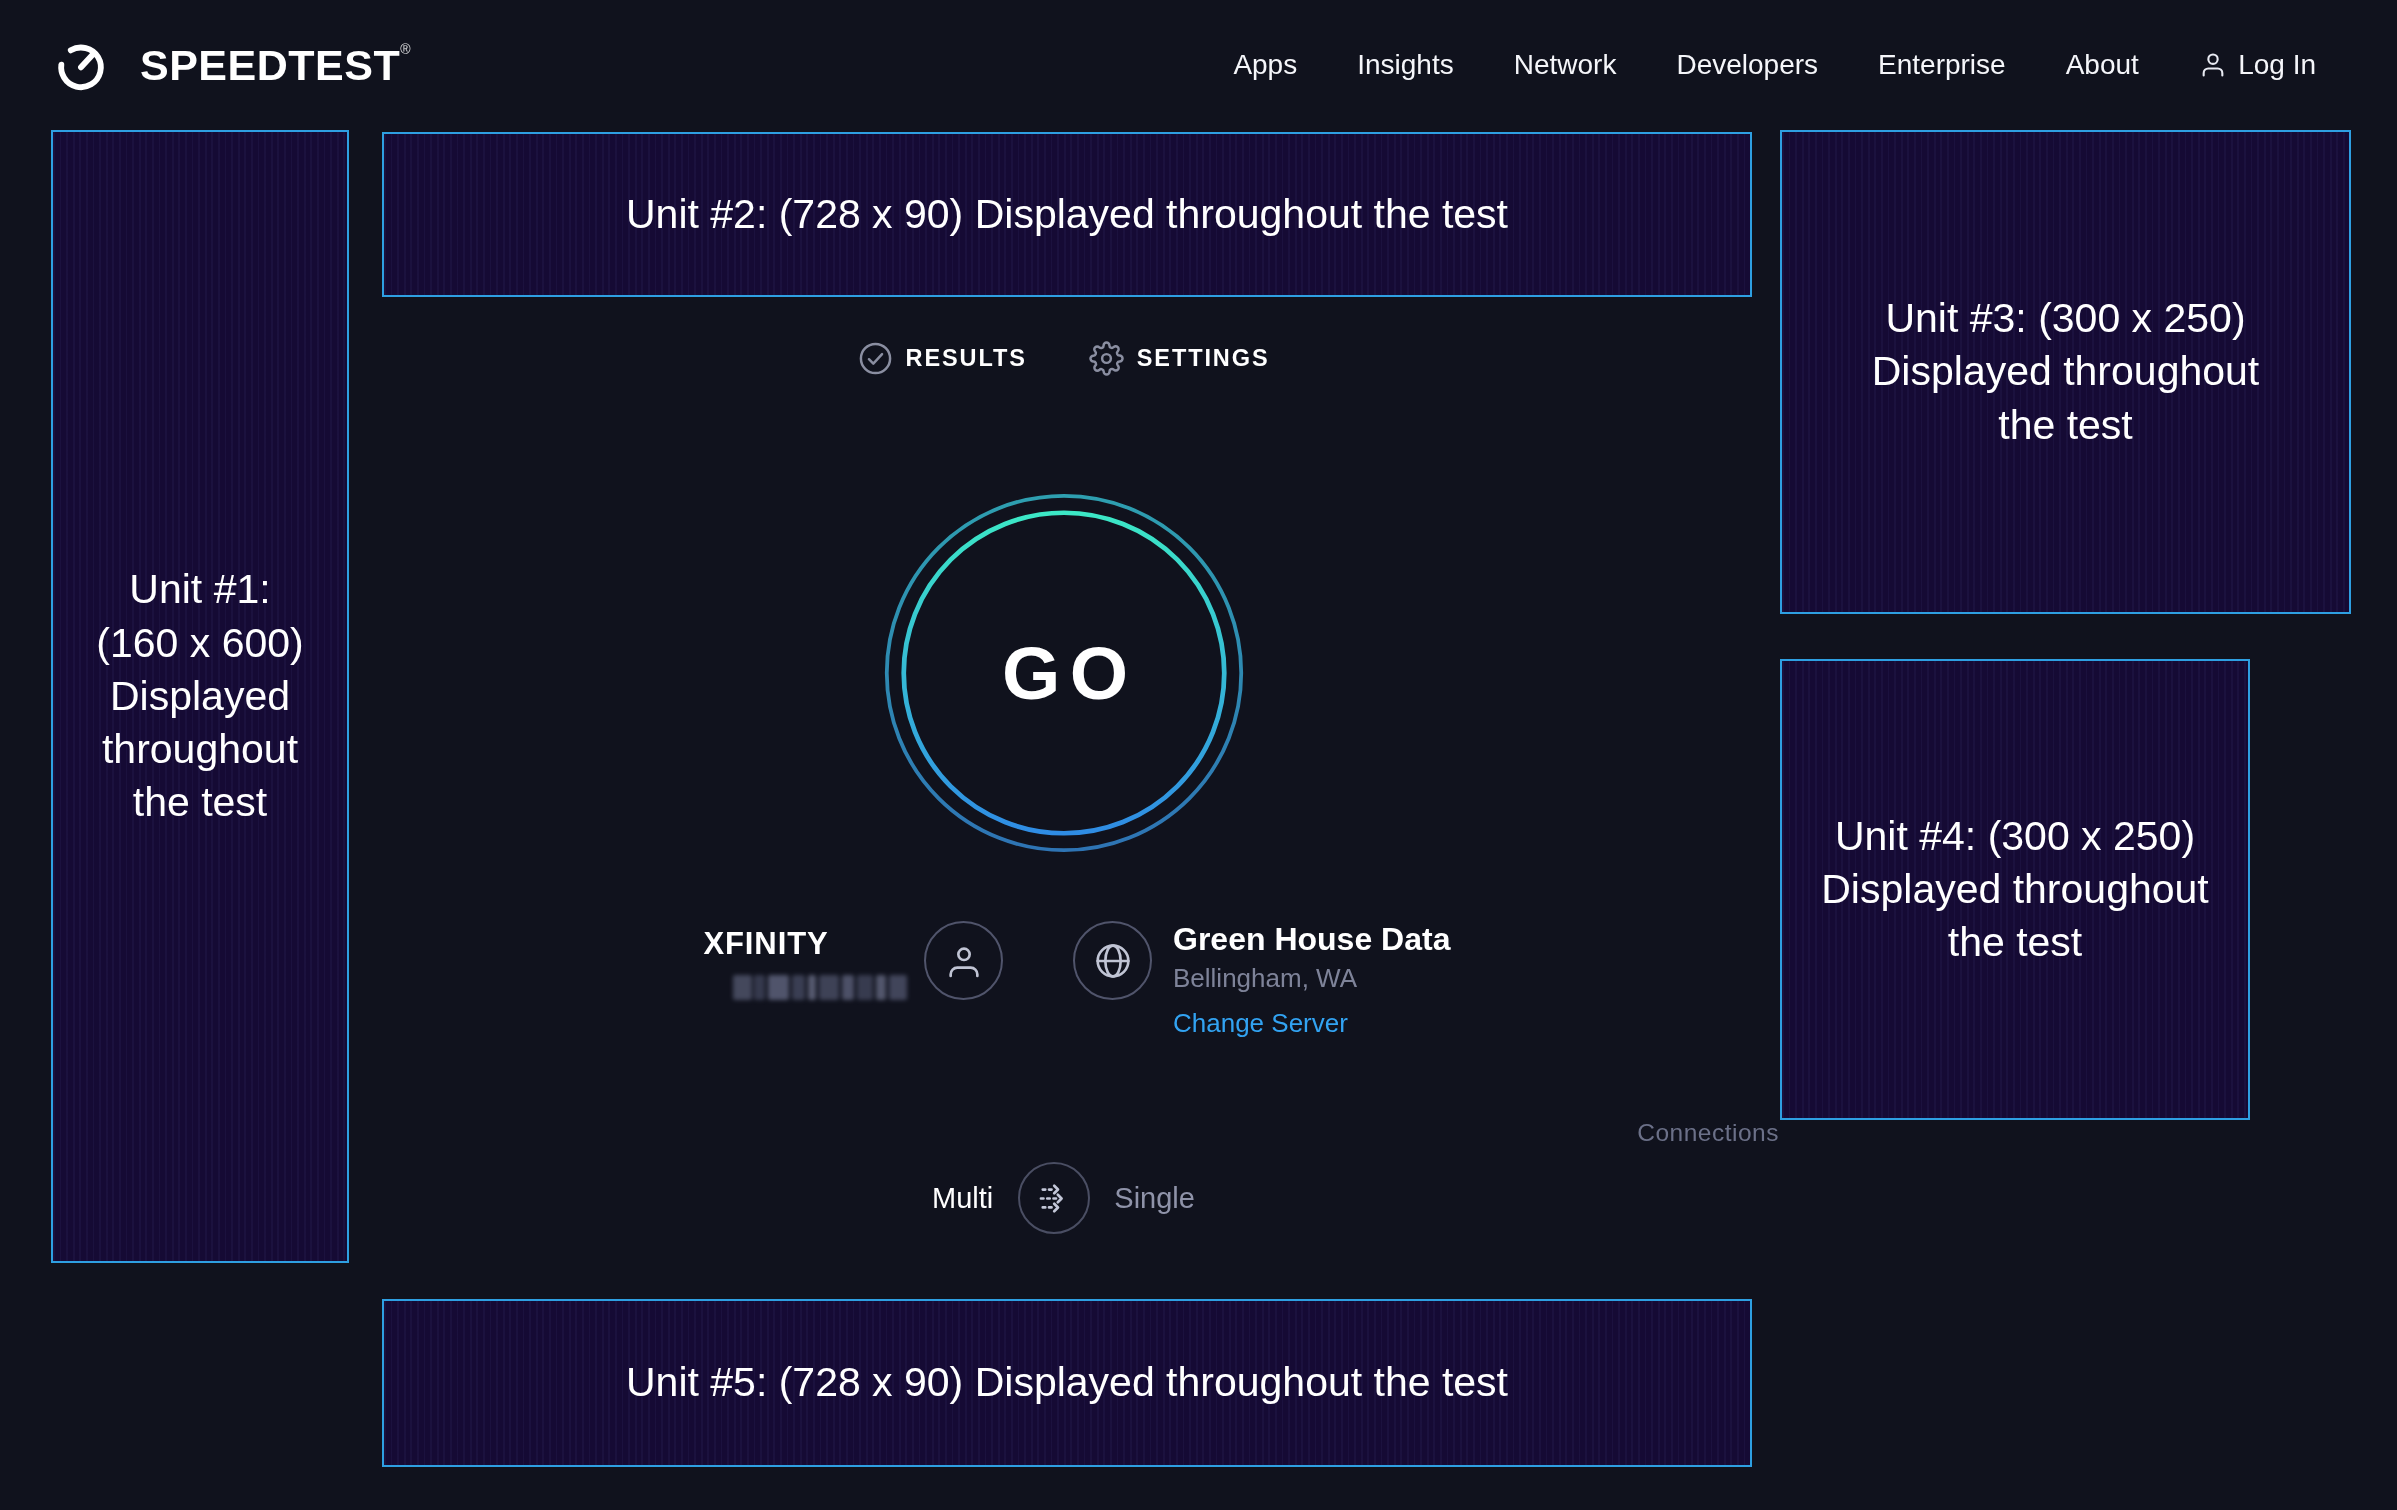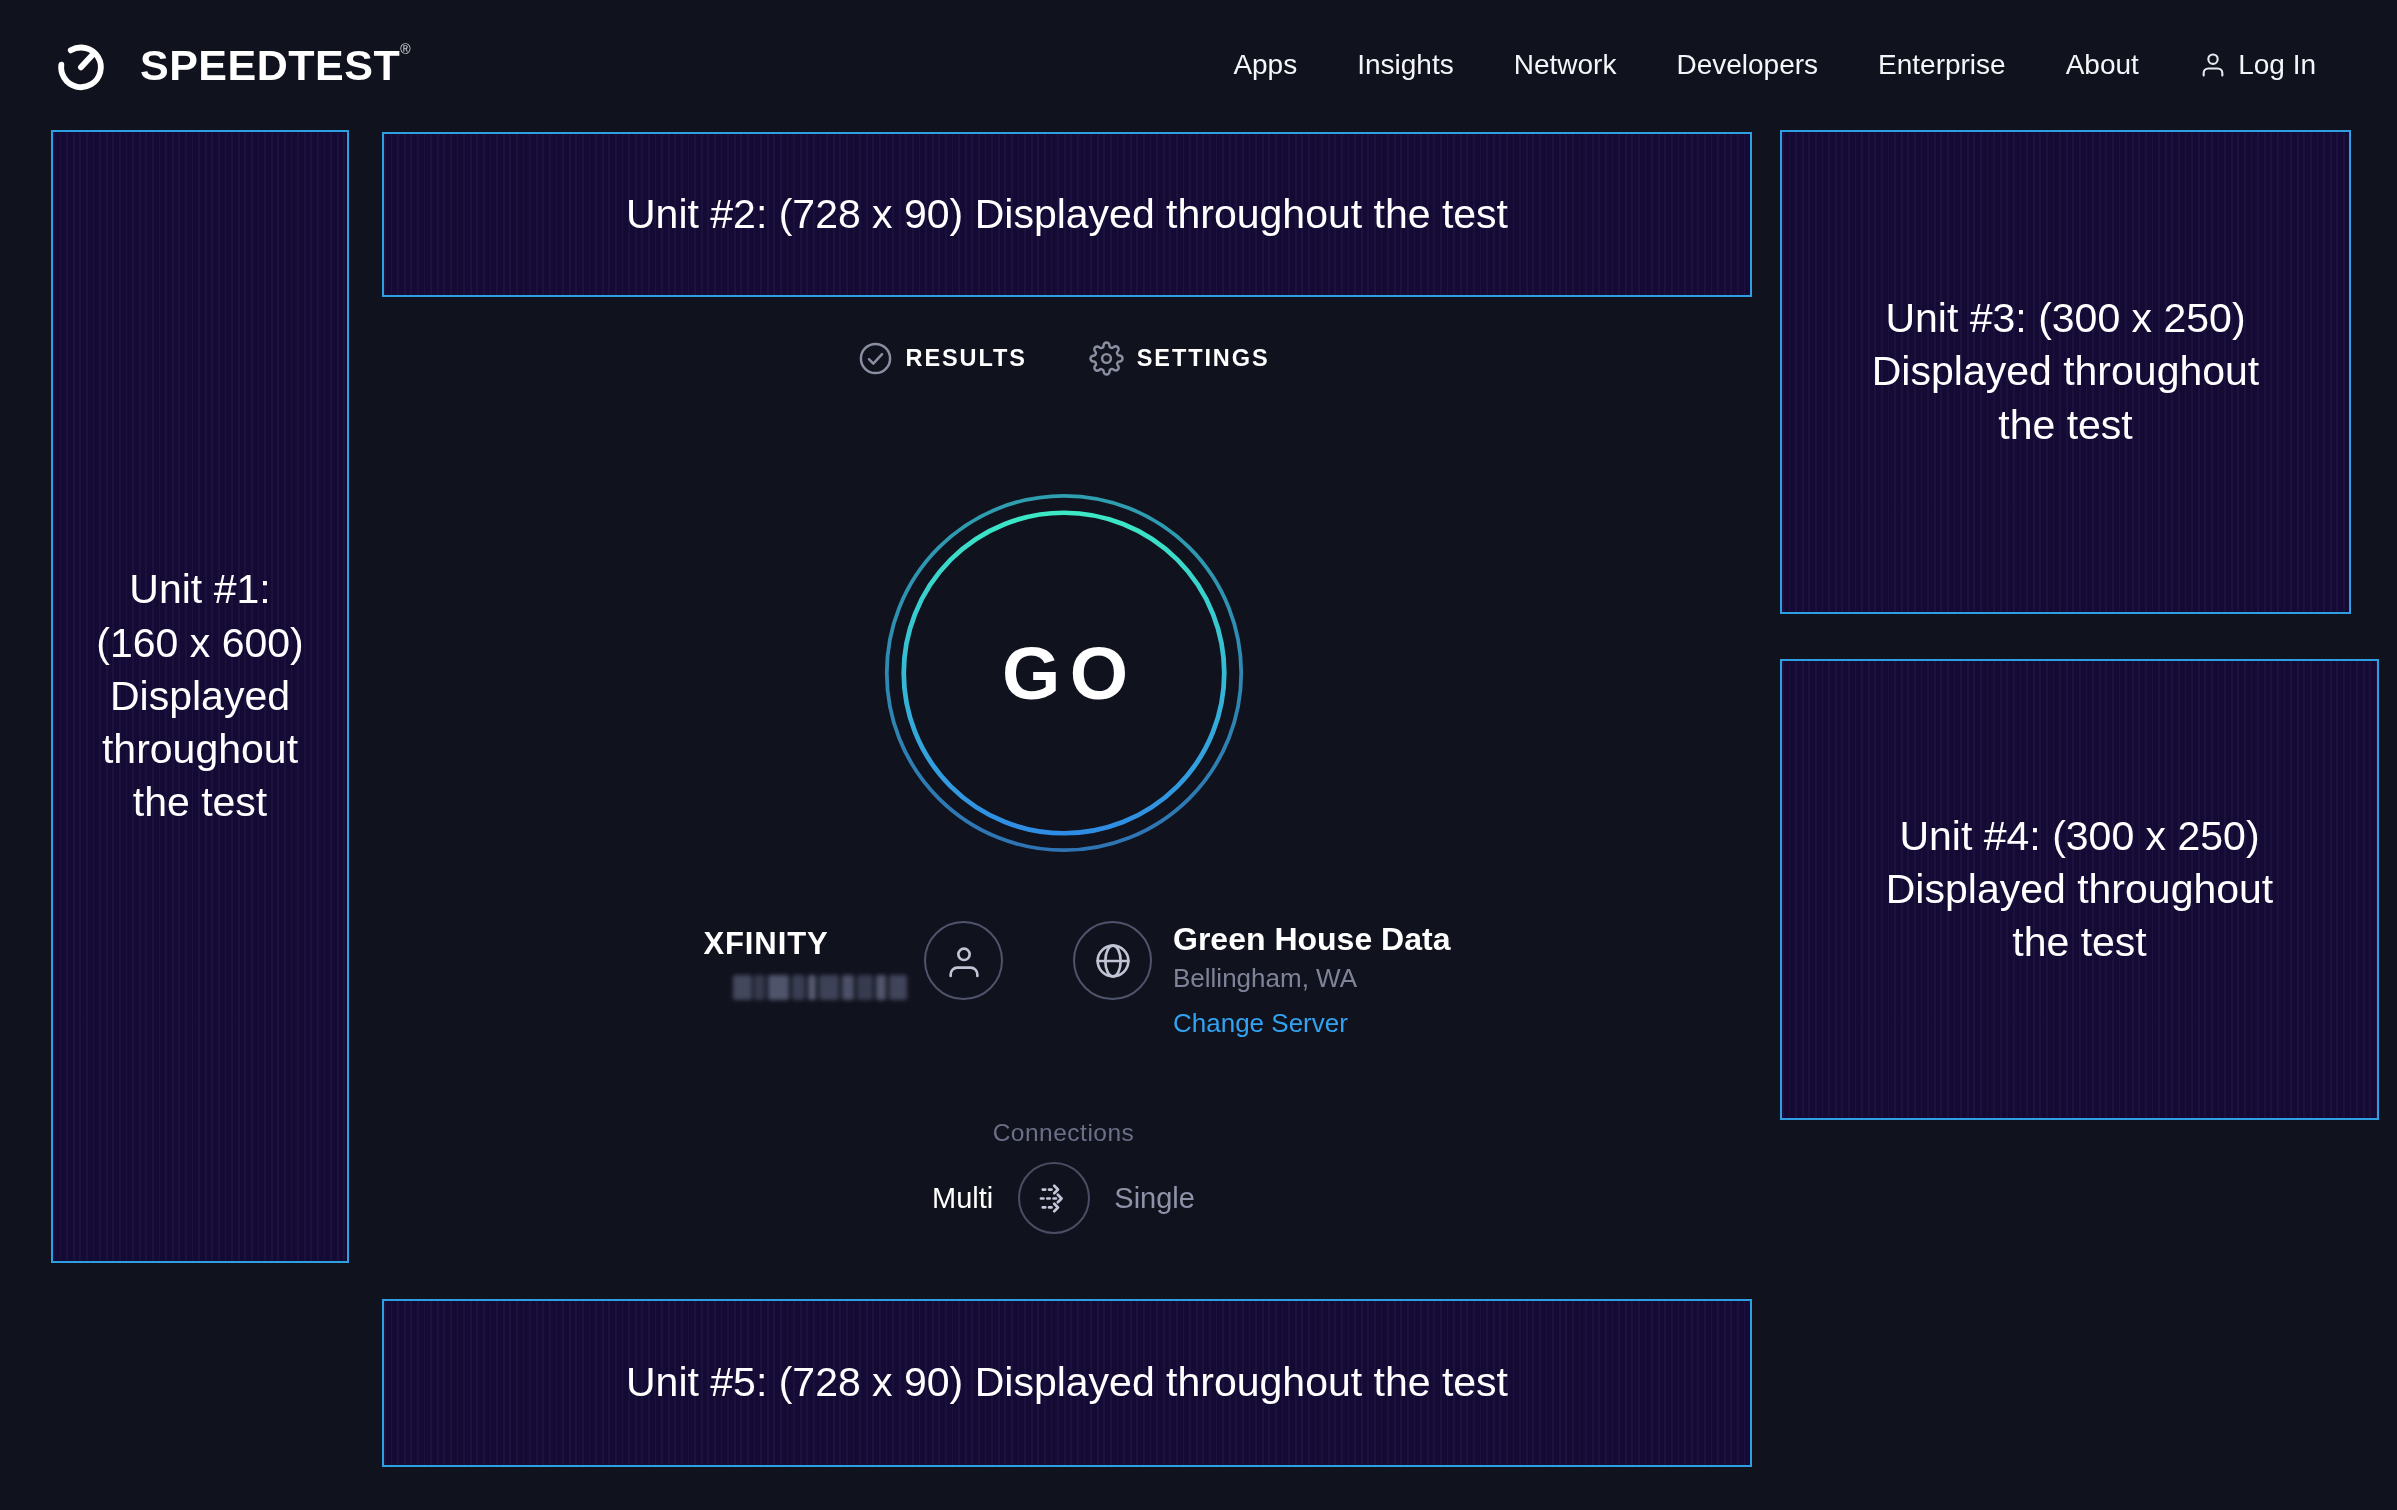--- a/index.html
+++ b/index.html
@@ -33,21 +33,21 @@
   .ad {
     position:absolute; border:2.8px solid #2E9FE2;
     background:#150A34;
     background-image:repeating-linear-gradient(90deg, rgba(140,150,255,.05) 0 1.9px, transparent 1.9px 6.6px);
     display:flex; align-items:center; justify-content:center; text-align:center;
     font-size:41px; line-height:1.3; color:#fff; white-space:pre-line;
   }
   #ad1 { left:51px;  top:130px;  width:298px;  height:1133px; }
   #ad2 { left:382px; top:132px;  width:1370px; height:165px; }
   #ad3 { left:1780px; top:130px; width:571px;  height:484px; }
-  #ad4 { left:1780px; top:659px; width:599px;  height:461px; }
+  #ad4 { left:1780px; top:659px; width:470px;  height:461px; }
   #ad5 { left:382px; top:1299px; width:1370px; height:168px; }
 
   
   .tabs {
     position:absolute; left:348px; top:341px; width:1431px;
     display:flex; justify-content:center; align-items:center; gap:62px;
   }
   .tab { display:flex; align-items:center; gap:13px; cursor:pointer; }
   .tab svg { width:35px; height:35px; color:#8A8EA1; }
   .tab-label { font-size:23.5px; font-weight:700; letter-spacing:1.9px; color:#fff; }
@@ -89,21 +89,21 @@
   .globe-circle  { margin-right:21px; }
   .round-icon svg { width:40px; height:40px; }
 
   .server-block { width:395px; }
   .server-name { font-size:32px; font-weight:600; color:#fff; }
   .server-loc  { font-size:26px; color:#7E8399; margin-top:5px; }
   .server-change { font-size:26px; color:#32A3F2; margin-top:14px; cursor:pointer; display:inline-block; }
 
   
   .connections { position:absolute; left:348px; top:1119px; width:1431px; text-align:center; }
-  .conn-label { font-size:24.5px; color:#6B7088; letter-spacing:0.5px; }
+  .conn-label { font-size:24.5px; color:#6B7088; letter-spacing:0.5px;text-align:right; }
   .conn-row { margin-top:15px; display:flex; align-items:center; justify-content:center; gap:24.5px; }
   .conn-multi  { font-size:29px; color:#fff; cursor:pointer; }
   .conn-single { font-size:29px; color:#8F93A9; cursor:pointer; }
   .conn-toggle {
     width:72px; height:72px; border:2.8px solid #4A4E63; border-radius:50%;
     background:transparent; display:flex; align-items:center; justify-content:center; cursor:pointer;
   }
   .conn-toggle svg { width:43px; height:43px; color:#C3C7D8; }
 </style>
 </head>

